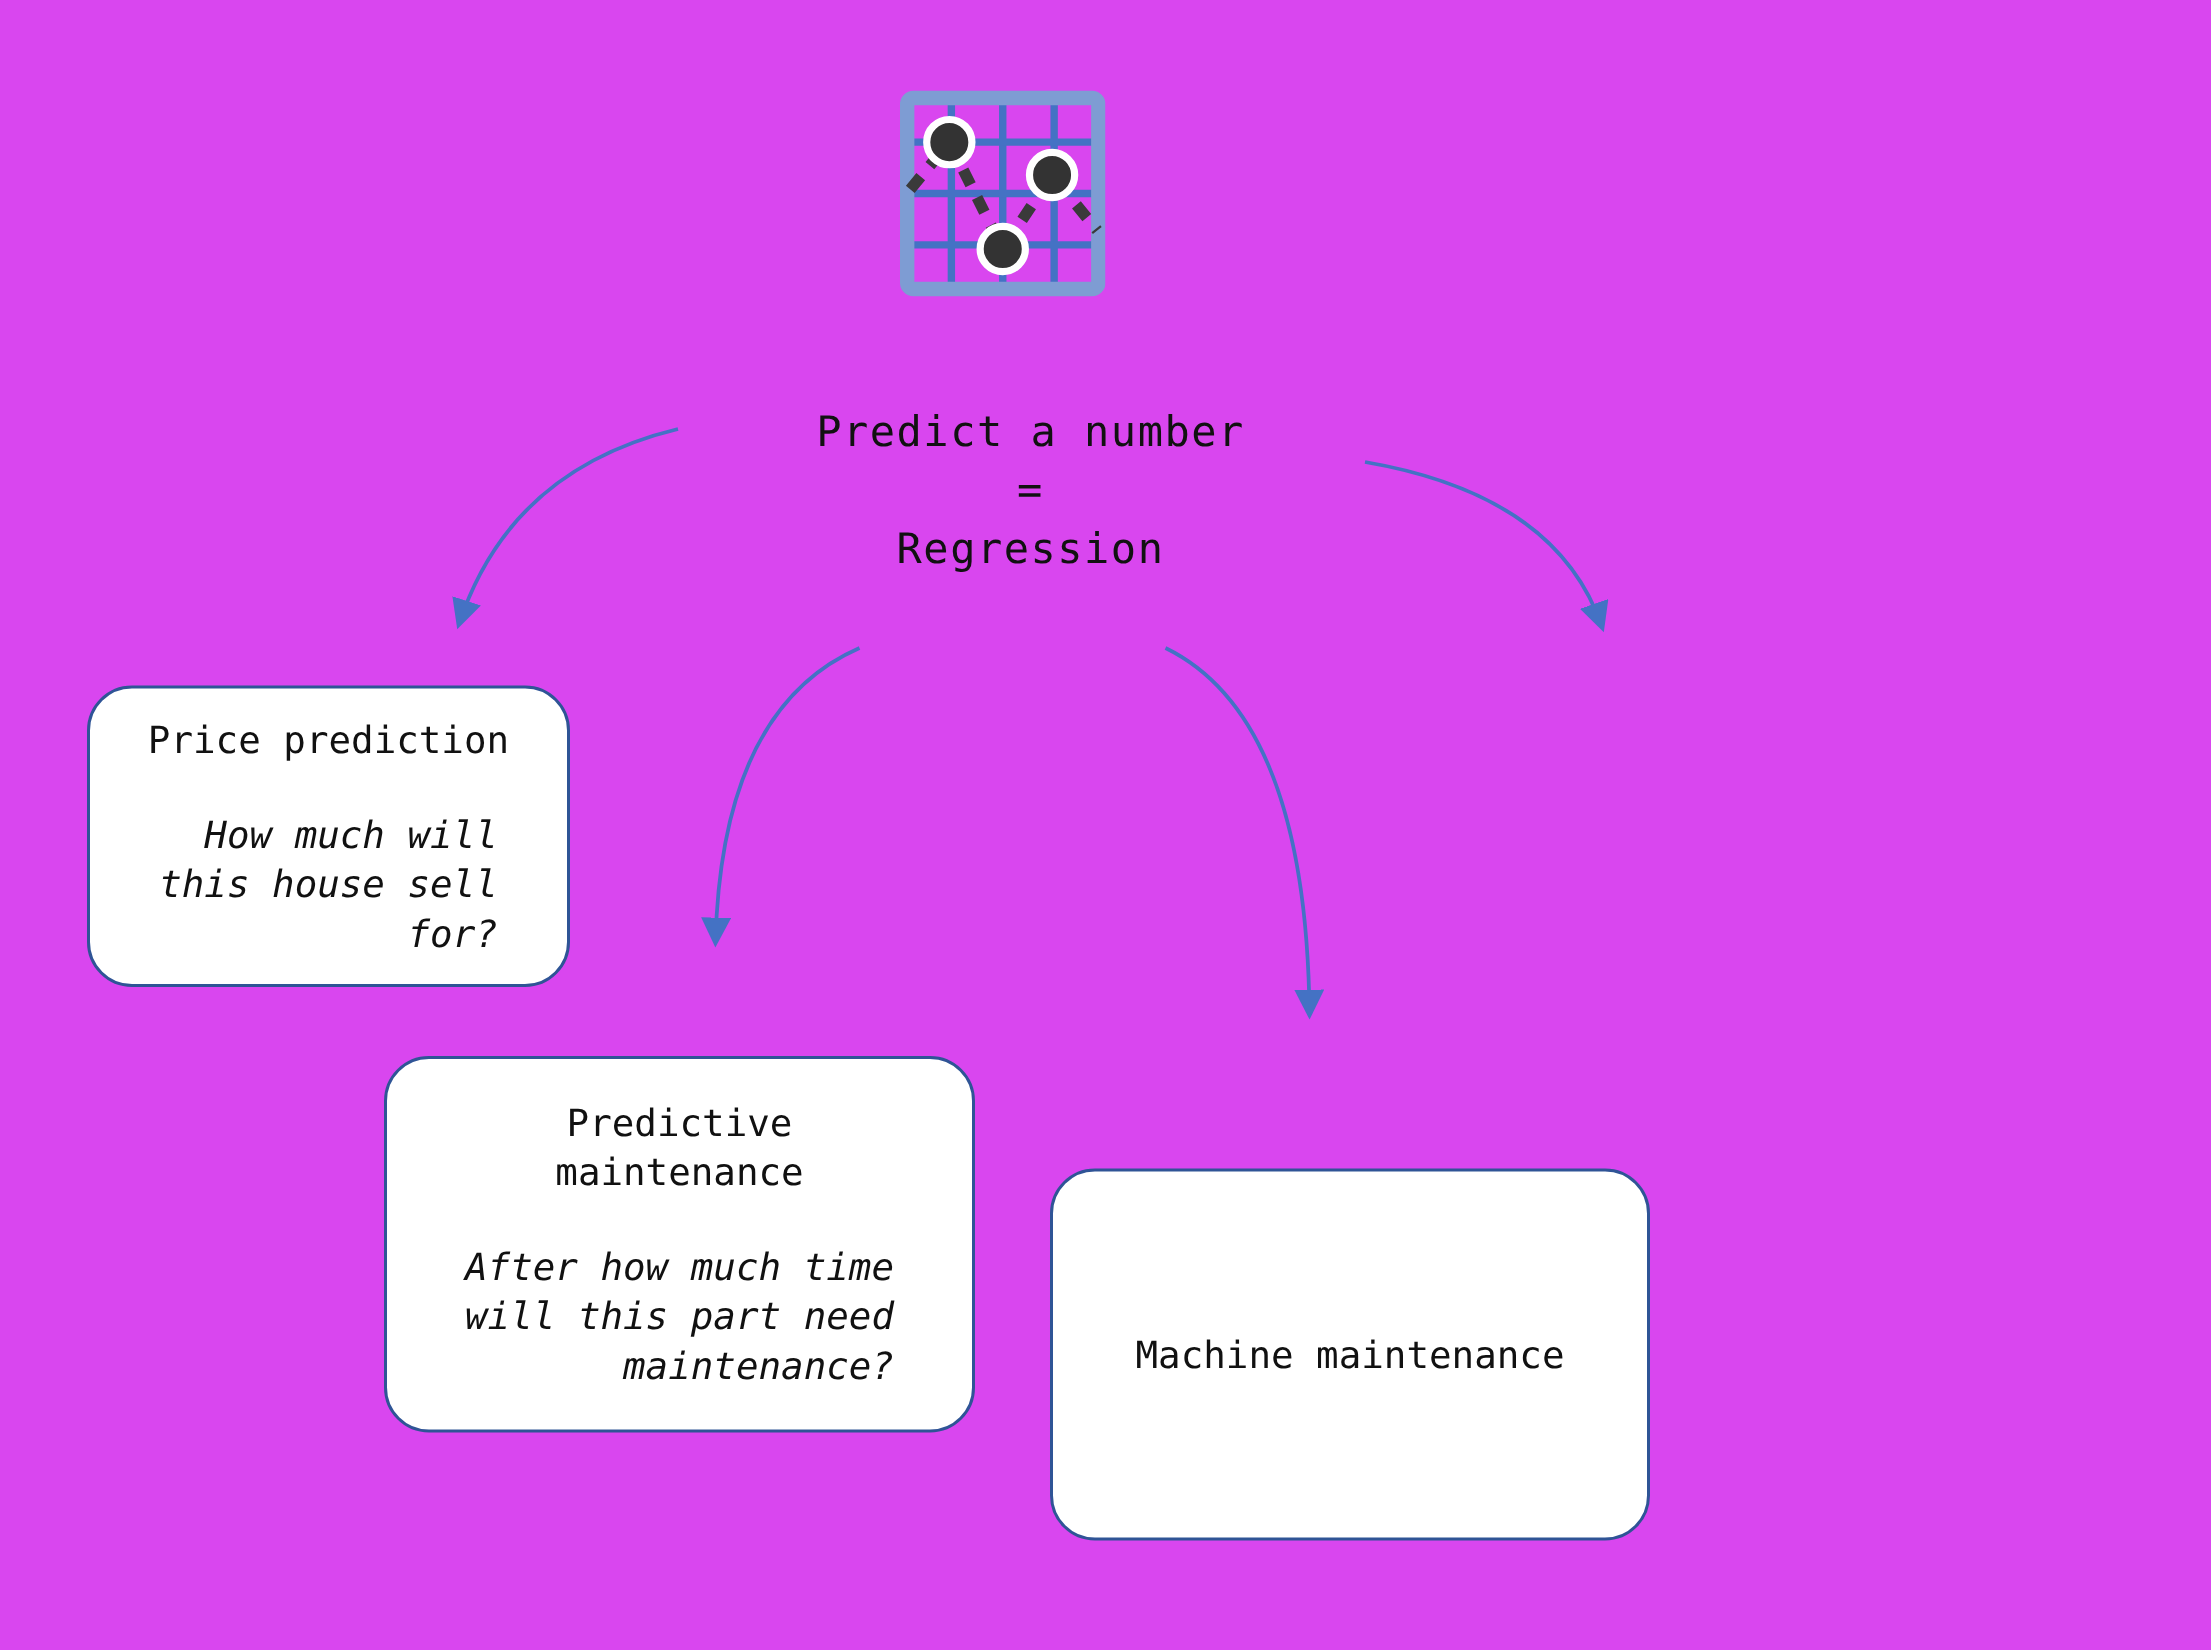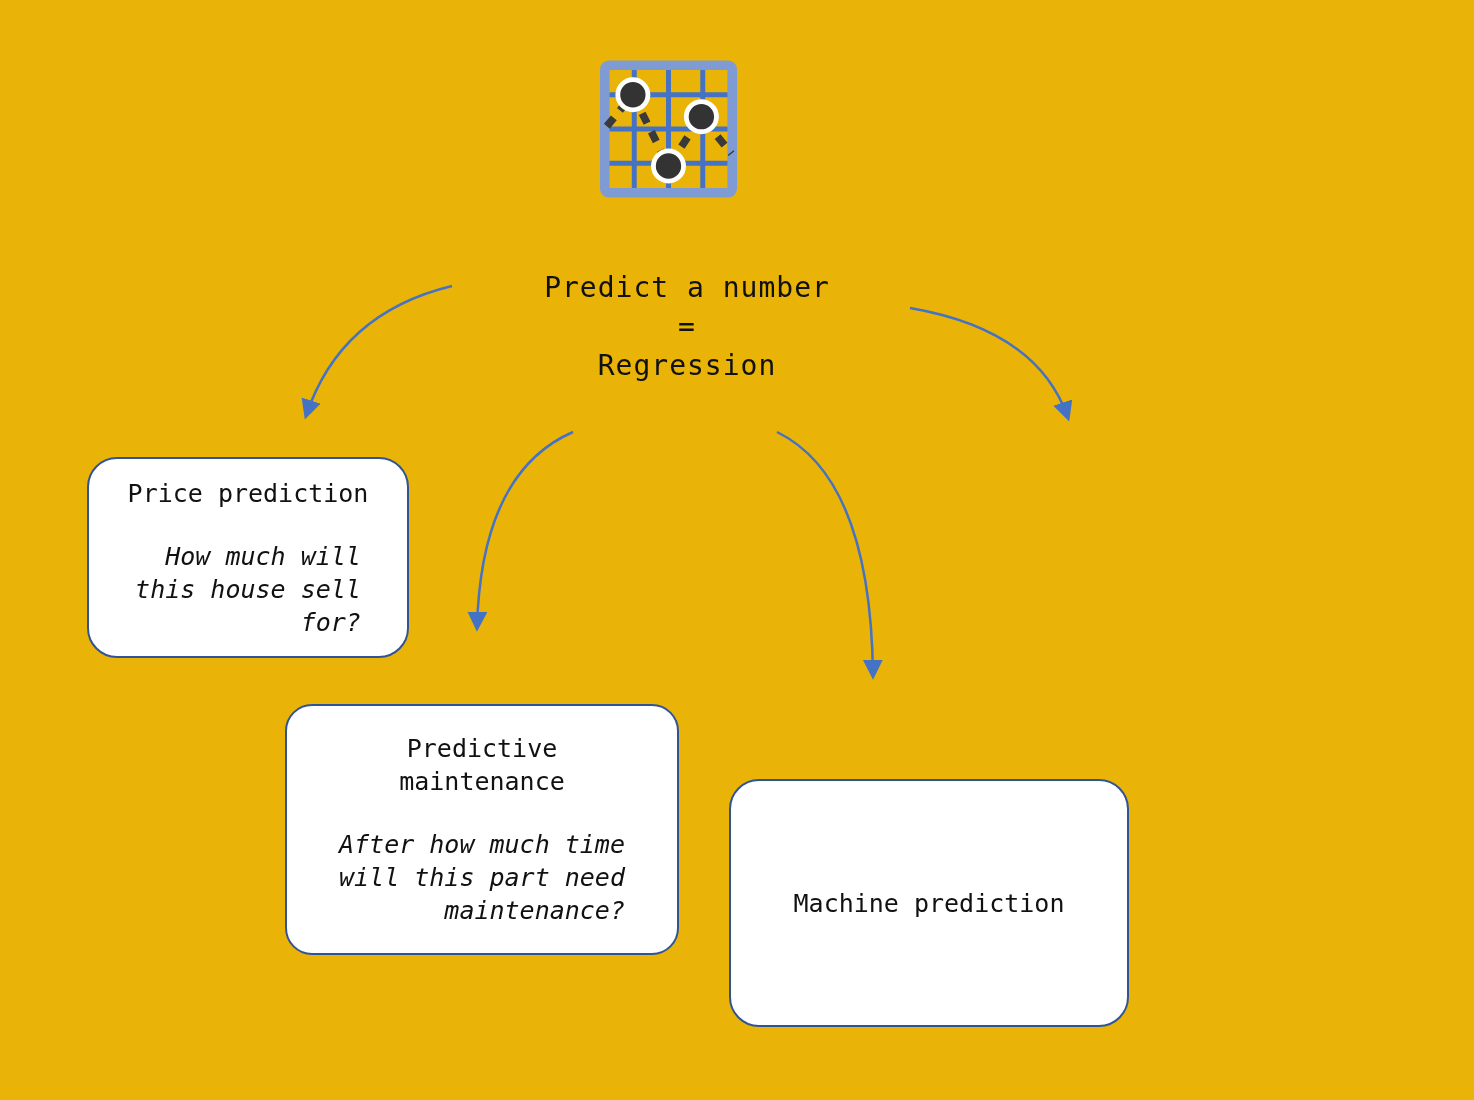--- a/index.html
+++ b/index.html
@@ -4,21 +4,21 @@
 <style>
   html, body {
     margin: 0;
     padding: 0;
     background: #ffffff;
   }
   #canvas {
     position: relative;
     width: 1474px;
     height: 1100px;
-    background: #eab308;
+    background: #d946ef;
     font-family: "DejaVu Sans Mono", "Liberation Mono", monospace;
     color: #151515;
     overflow: hidden;
   }
   #arrow-layer {
     position: absolute;
     left: 0; top: 0;
     width: 1474px; height: 1100px;
     pointer-events: none;
   }
@@ -39,39 +39,38 @@
     box-sizing: border-box;
     border: 2px solid #2F5496;
     border-radius: 30px;
     background: #ffffff;
     display: flex;
     flex-direction: column;
     align-items: center;
     justify-content: center;
     gap: 30px;
     padding: 10px 12px;
-    margin-left: 29px;
   }
   .node-title {
     text-align: center;
     white-space: pre-line;
     font-size: 25px;
     line-height: 33px;
     color: #111111;
   }
   .node-question {
     text-align: right;
     white-space: pre-line;
     font-style: italic;
     font-size: 25px;
     line-height: 33px;
     color: #111111;
   }
   #box-price        { left: 58px;   top: 457px; width: 322px; height: 201px; }
-  #box-maintenance  { left: 256px;  top: 704px; width: 394px; height: 251px; border-radius: 27px; }
+  #box-maintenance  { left: 256px;  top: 704px; width: 394px; height: 251px; }
   #box-monitoring   { left: 700px;  top: 779px; width: 400px; height: 248px; }
   #box-sales        { left: 1002px; top: 483px; width: 388px; height: 247px; }
   #chart-icon {
     position: absolute;
     left: 600px;
     top: 60px;
     width: 137px;
     height: 138px;
   }
 </style>
@@ -129,17 +128,17 @@
 
   <div id="box-maintenance" class="node-box">
     <div class="node-title">Predictive
 maintenance</div>
     <div class="node-question">After how much time
 will this part need
 maintenance?</div>
   </div>
 
   <div id="box-monitoring" class="node-box">
-    <div class="node-title">Machine prediction</div>
+    <div class="node-title">Machine maintenance</div>
   </div>
 
 
 </div>
 
 </body></html>

